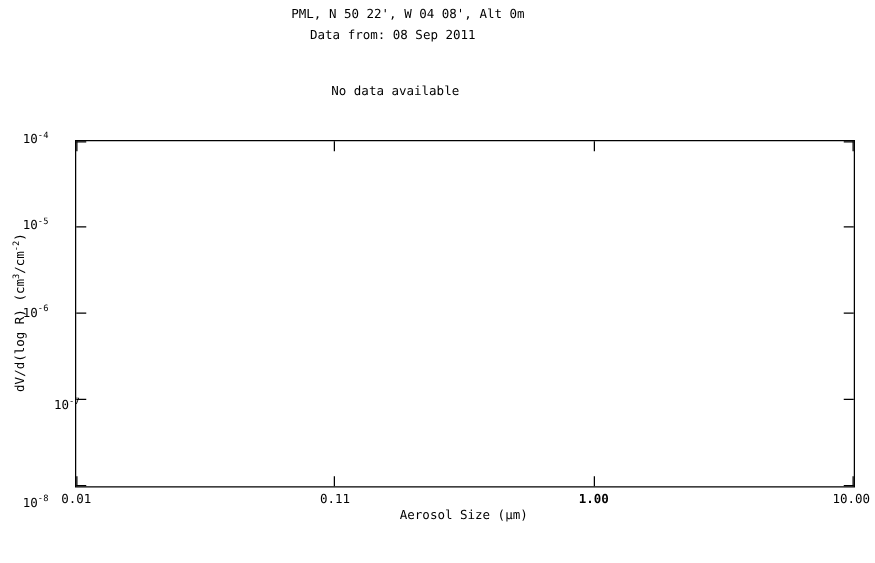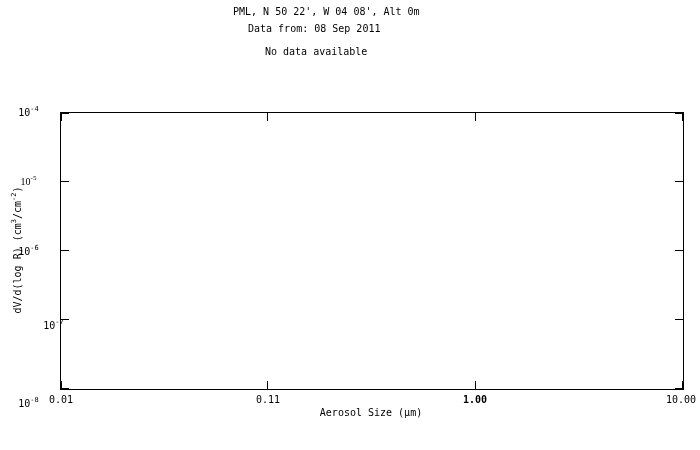--- a/index.html
+++ b/index.html
@@ -10,21 +10,21 @@
     background: #ffffff;
     color: #000000;
     font-family: "DejaVu Sans Mono", "Liberation Mono", monospace;
     font-size: 10px;
     overflow: hidden;
     border-radius: 11px;
   }
   
   .hdr-line1 { position: absolute; left: 233px; top: 6px;  white-space: nowrap; }
   .hdr-line2 { position: absolute; left: 220px; top: 23px; white-space: nowrap; margin-left: 28px; }
-  .hdr-status{ position: absolute; left: 233px; top: 46px; white-space: nowrap; padding-left: 32px; }
+  .hdr-status{ position: absolute; left: 233px; top: 68px; white-space: nowrap; padding-left: 32px; }
 
   
   .plot-area {
     position: absolute;
     left: 60px; top: 112px;
     width: 624px; height: 278px;
     border: 1px solid #000;
     box-sizing: border-box;
     background: #fff;
   }
@@ -45,21 +45,21 @@
 
   
   .ytick {
     position: absolute;
     left: 0; width: 57px;
     text-align: center;
     transform: translateY(-50%);
     white-space: nowrap;
   }
   .yt0 { top: 112px; }
-  .yt1 { top: 181px; font-family: Liberation Serif, serif; }
+  .yt1 { top: 181px; }
   .yt2 { top: 251px; }
   .yt3 { top: 325px; margin-left: 25px; }
   .yt4 { top: 403px; }
   sup { font-size: 7px; line-height: 0; }
 
   
   .xtick {
     position: absolute;
     top: 394px;
     transform: translateX(-50%);

